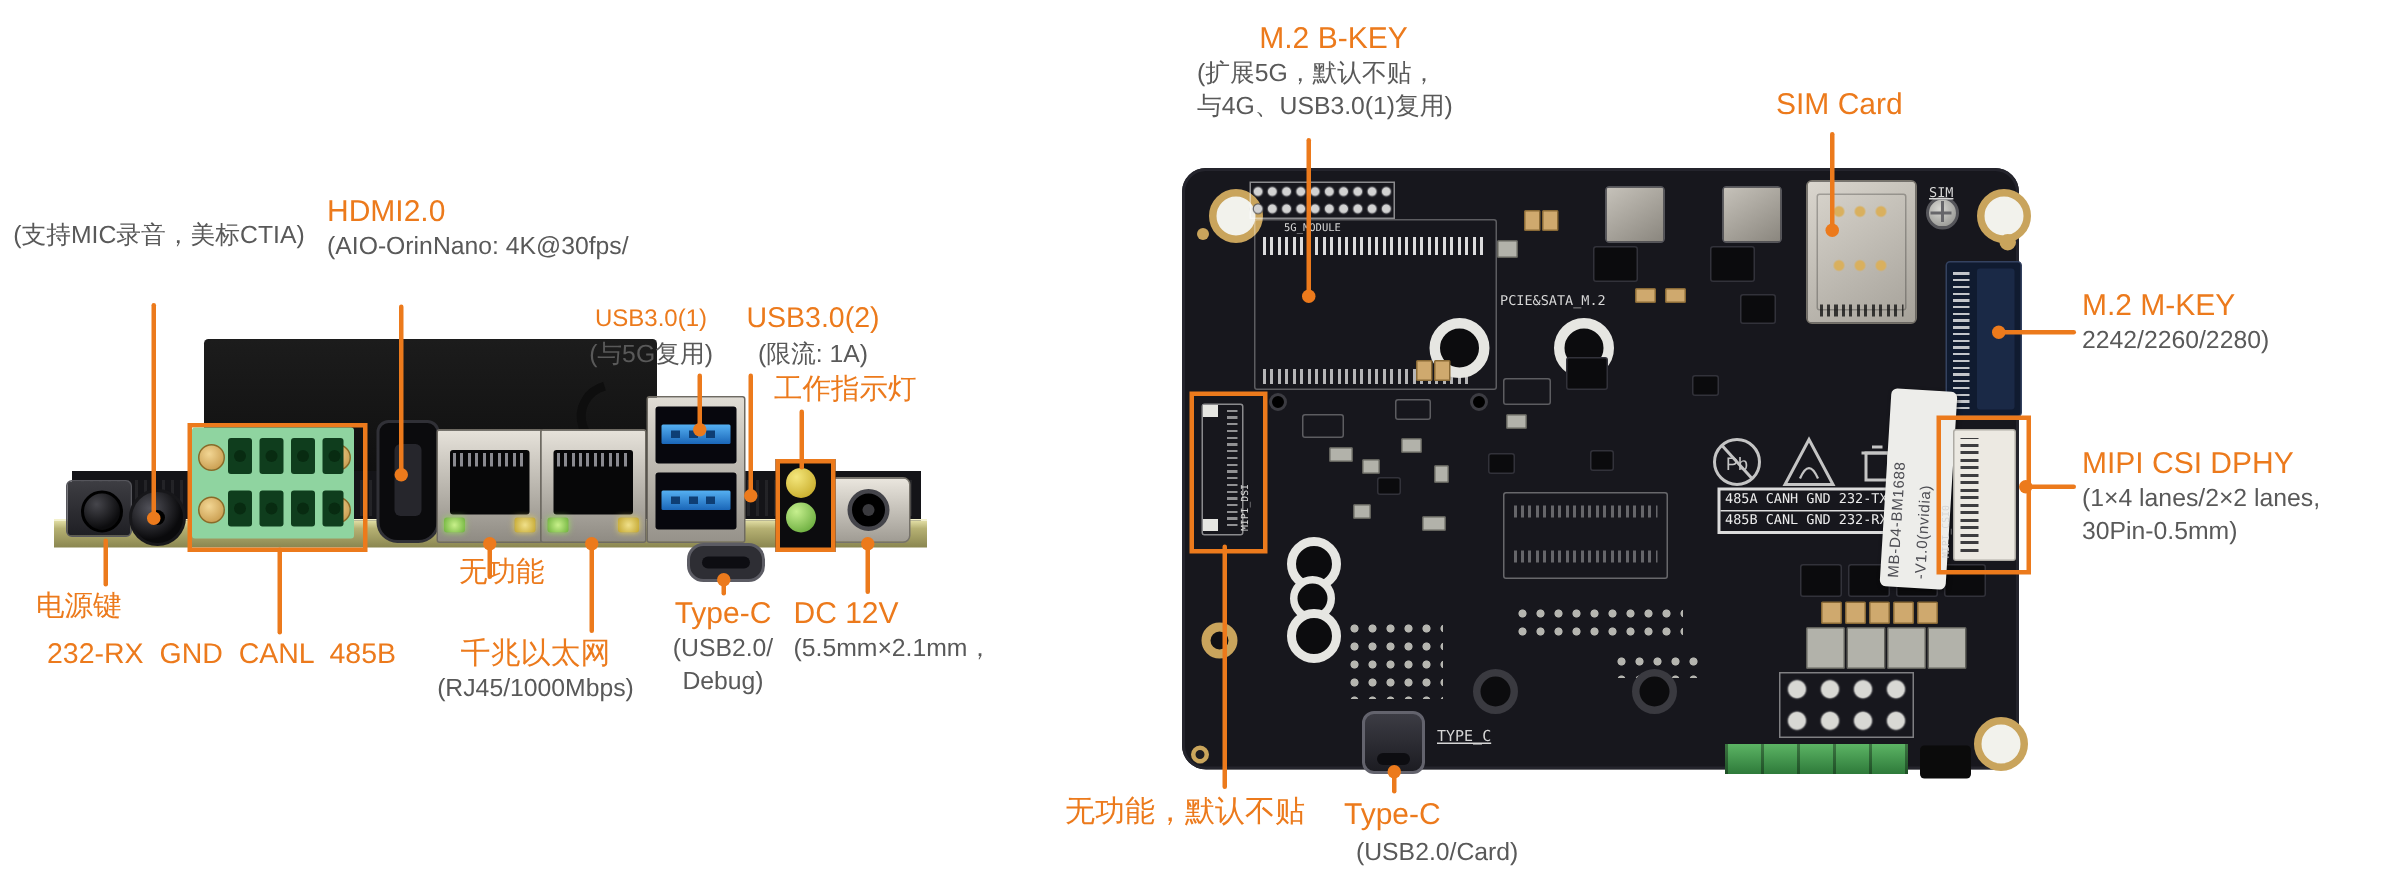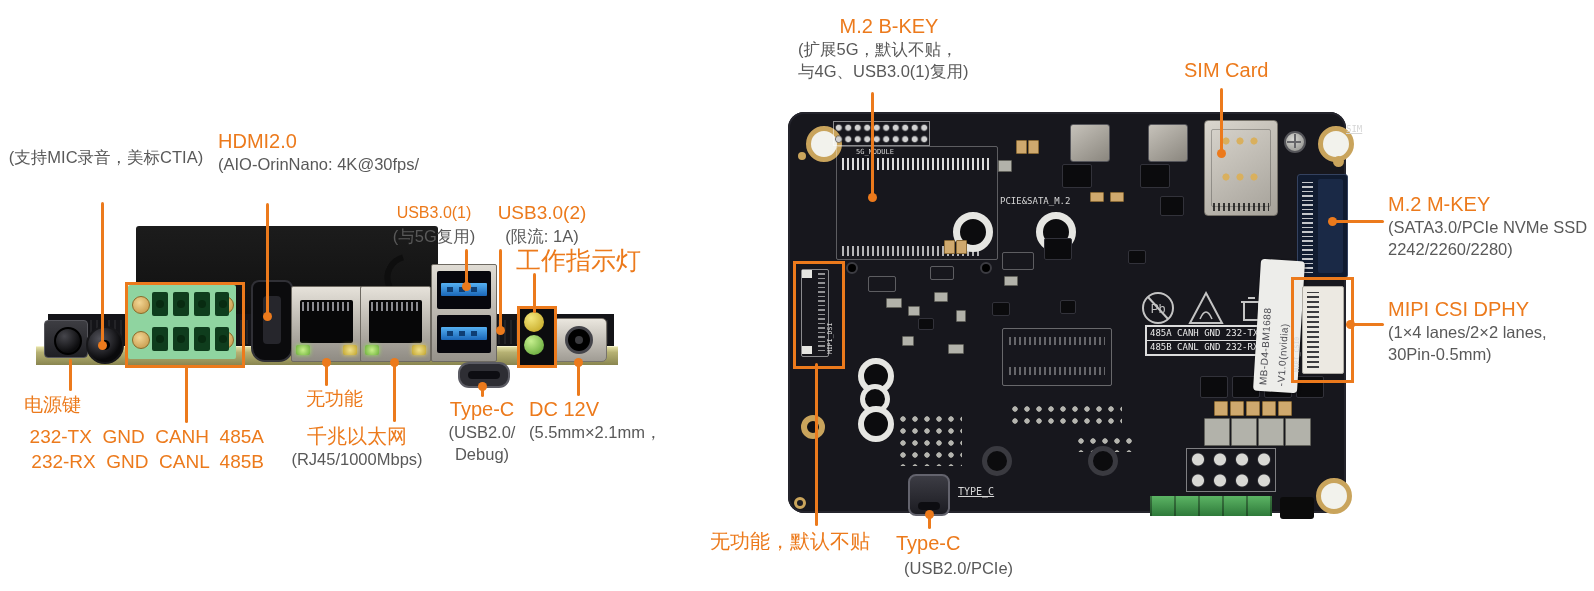--- a/index.html
+++ b/index.html
@@ -185,26 +185,25 @@
       <div class="lbl-s">(AIO-OrinNano: 4K@30fps/</div>
     </div>
     <div class="abs ctr" style="left:384px;top:201px;width:100px;">
       <div class="lbl-t" style="font-size:16px;">USB3.0(1)</div>
       <div class="lbl-s">(与5G复用)</div>
     </div>
     <div class="abs ctr" style="left:492px;top:201px;width:100px;">
       <div class="lbl-t" style="font-size:19px;">USB3.0(2)</div>
       <div class="lbl-s">(限流: 1A)</div>
     </div>
-    <div class="abs lbl-t" style="left:516px;top:248px;font-size:25px;">工作指示灯</div>
+    <div class="abs lbl-t" style="left:516px;top:248px;font-size:19px;">工作指示灯</div>
     <div class="abs lbl-t" style="left:24px;top:393px;font-size:19px;">电源键</div>
-    <div class="abs lbl-t" style="left:306px;top:387px;font-size:19px;">无功能</div>
+    <div class="abs lbl-t" style="left:306px;top:370px;font-size:19px;">无功能</div>
 
     <div class="abs rgt" style="left:0;top:424px;width:264px;">
-      <div class="pinrow">232-TX  GND  CANH  485A</div>
       <div class="pinrow">232-RX  GND  CANL  485B</div>
     </div>
 
     <div class="abs ctr" style="left:286px;top:424px;width:142px;">
       <div class="lbl-t">千兆以太网</div>
       <div class="lbl-s">(RJ45/1000Mbps)</div>
     </div>
     <div class="abs ctr" style="left:434px;top:397px;width:96px;">
       <div class="lbl-t">Type-C</div>
       <div class="lbl-s">(USB2.0/</div>
@@ -266,21 +265,21 @@
     <div class="abs outline" style="left:868px;top:276px;width:26px;height:14px;"></div>
     <div class="abs outline" style="left:930px;top:266px;width:22px;height:12px;"></div>
     <div class="abs outline" style="left:1002px;top:252px;width:30px;height:16px;"></div>
 
     <div class="abs simsock" style="left:1204px;top:120px;width:72px;height:94px;">
       <div class="abs outline" style="left:6px;top:8px;width:58px;height:76px;border-color:rgba(0,0,0,.25);"></div>
       <div class="abs goldrow" style="left:14px;top:16px;width:42px;height:8px;"></div>
       <div class="abs goldrow" style="left:14px;top:52px;width:42px;height:8px;"></div>
       <div class="abs ticksd" style="left:8px;top:82px;width:56px;height:8px;"></div>
     </div>
-    <div class="silk" style="left:1346px;top:124px;font-size:9px;text-decoration:underline;">SIM</div>
+    <div class="silk" style="left:1286px;top:124px;font-size:9px;text-decoration:underline;">SIM</div>
     <div class="abs screw" style="left:1284px;top:131px;width:18px;height:18px;"></div>
 
     <div class="abs mkey" style="left:1297px;top:174px;width:49px;height:102px;">
       <div class="abs ticksvw" style="left:4px;top:4px;width:11px;height:94px;"></div>
       <div class="abs" style="left:20px;top:4px;width:25px;height:94px;background:#1a2946;border-radius:2px;"></div>
     </div>
 
     <div class="frame" style="left:1291px;top:277px;width:57px;height:100px;">
       <div class="abs csiconn" style="left:8px;top:6px;width:40px;height:86px;">
         <div class="abs ticksvd" style="left:4px;top:5px;width:12px;height:76px;"></div>
@@ -364,25 +363,24 @@
     <div class="vline capt" style="left:928px;top:514px;height:15px;"></div>
 
     <div class="abs" style="left:756px;top:14px;width:182px;margin-left:42px;">
       <div class="lbl-t ctr">M.2 B-KEY</div>
       <div class="lbl-s">(扩展5G，默认不贴，</div>
       <div class="lbl-s">与4G、USB3.0(1)复用)</div>
     </div>
     <div class="abs lbl-t" style="left:1184px;top:58px;">SIM Card</div>
     <div class="abs" style="left:1388px;top:192px;">
       <div class="lbl-t">M.2 M-KEY</div>
-      <div class="lbl-s">(SATA3.0/PCIe NVMe SSD</div>
       <div class="lbl-s">2242/2260/2280)</div>
     </div>
     <div class="abs" style="left:1388px;top:297px;">
       <div class="lbl-t">MIPI CSI DPHY</div>
       <div class="lbl-s">(1×4 lanes/2×2 lanes,</div>
       <div class="lbl-s">30Pin-0.5mm)</div>
     </div>
     <div class="abs lbl-t" style="left:710px;top:529px;">无功能，默认不贴</div>
     <div class="abs lbl-t" style="left:896px;top:531px;">Type-C</div>
-    <div class="abs lbl-s" style="left:904px;top:557px;">(USB2.0/PCIe)</div>
+    <div class="abs lbl-s" style="left:904px;top:557px;">(USB2.0/Card)</div>
   </section>
 </div>
 
 </body></html>

